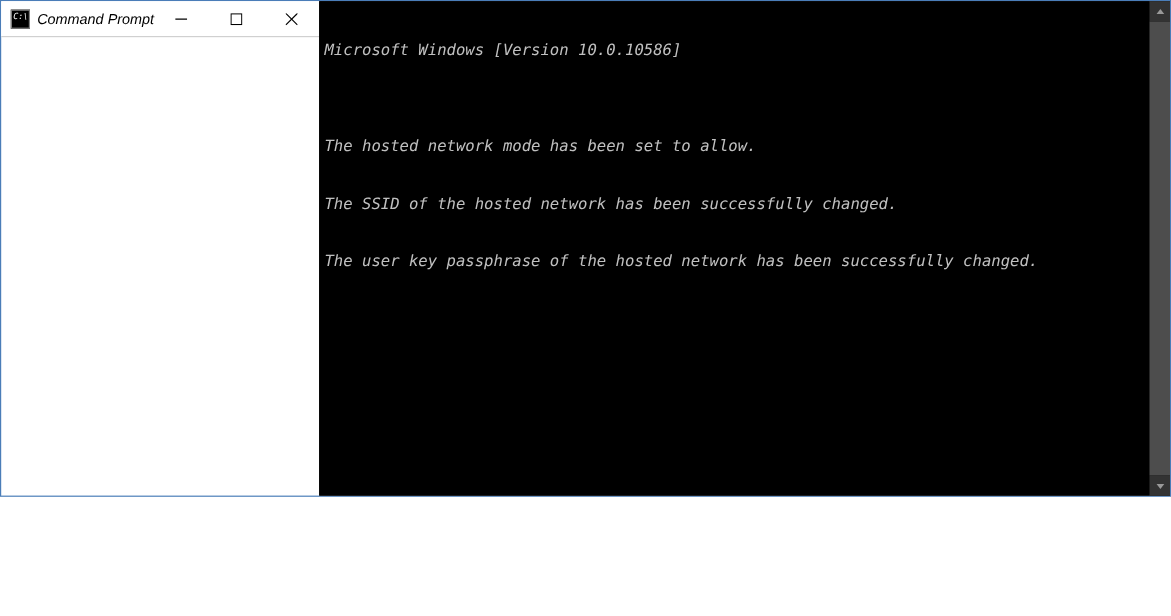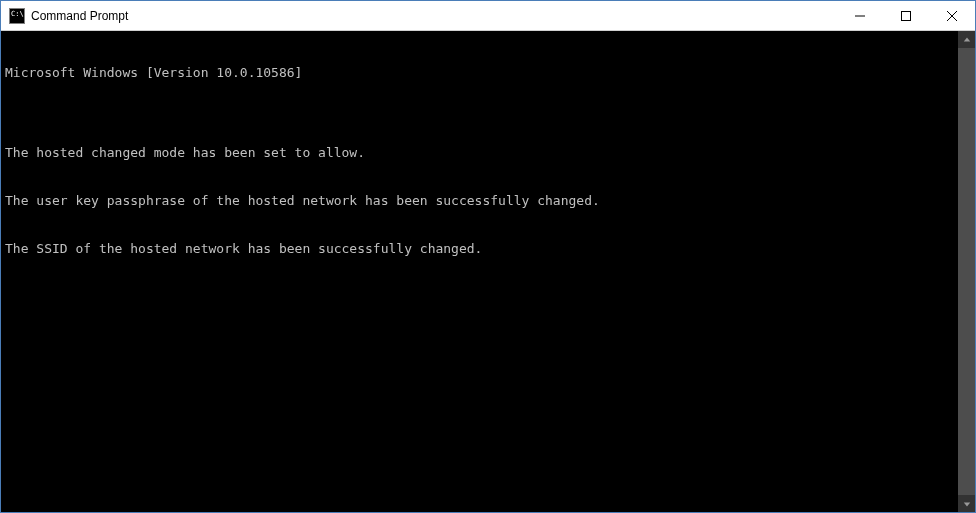--- a/index.html
+++ b/index.html
@@ -9,25 +9,26 @@
     }
     body {
       font-family: "Segoe UI", Tahoma, sans-serif;
       background: #fff;
       width: 976px;
       height: 513px;
       overflow: hidden;
     }
     .window {
       width: 976px;
-      height: 513px;
+      height: 414px;
       border: 1px solid #4a7db8;
       display: flex;
-      flex-direction: column;
+      flex-direction: row;
       background: #fff;
+      font-style: italic;
     }
     .titlebar {
       height: 30px;
       background: #ffffff;
       display: flex;
       align-items: center;
       padding-left: 8px;
       border-bottom: 1px solid #d0d0d0;
     }
     .titlebar-icon {
@@ -152,23 +153,23 @@
             <line x1="0" y1="0" x2="10" y2="10" stroke="#000" stroke-width="1"></line>
             <line x1="10" y1="0" x2="0" y2="10" stroke="#000" stroke-width="1"></line>
           </svg>
       </div>
     </div>
   </div>
   <div class="terminal-area">
     <div class="terminal">
       <div class="line">Microsoft Windows [Version 10.0.10586]</div>
       <div class="line"></div>
-      <div class="line">The hosted changed mode has been set to allow.</div>
+      <div class="line">The hosted network mode has been set to allow.</div>
+      <div class="line">The SSID of the hosted network has been successfully changed.</div>
       <div class="line">The user key passphrase of the hosted network has been successfully changed.</div>
-      <div class="line">The SSID of the hosted network has been successfully changed.</div>
       <div class="line"></div>
       <div class="line"></div>
     </div>
     <div class="scrollbar">
       <div class="scroll-btn">
         <svg viewBox="0 0 10 10">
             <path d="M5 2 L9 7 L1 7 Z"></path>
           </svg>
       </div>
       <div class="scroll-track">

